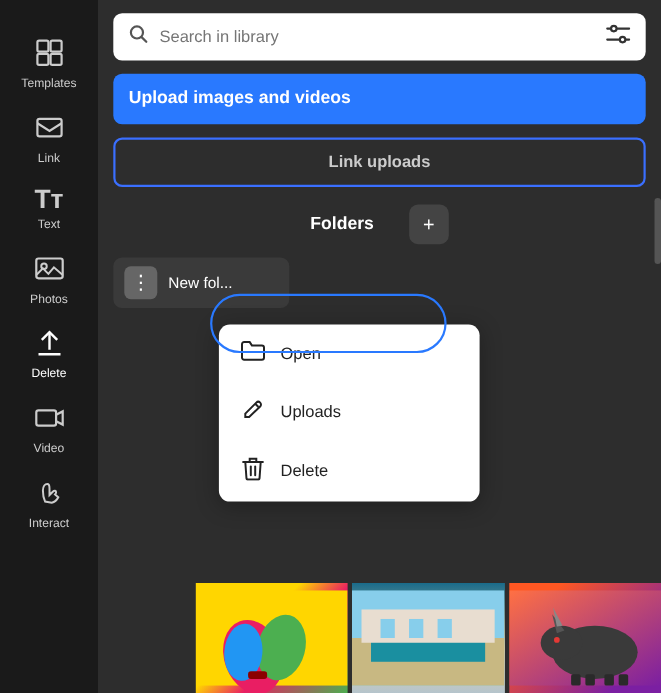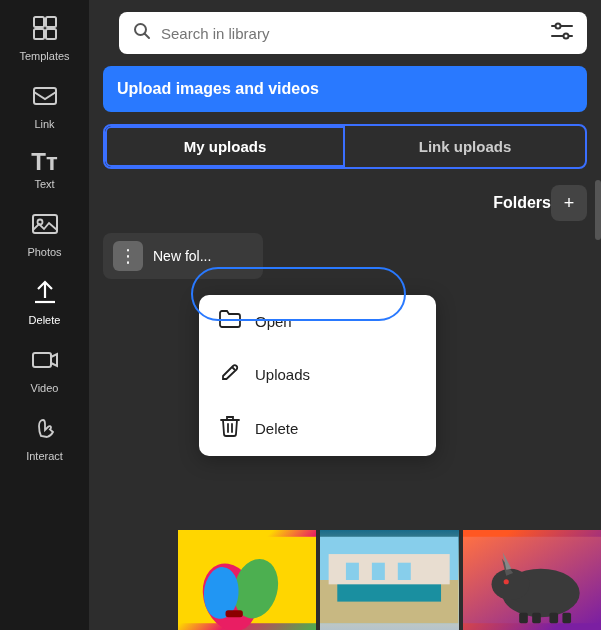--- a/index.html
+++ b/index.html
@@ -13,21 +13,21 @@
     }
 
     
     .sidebar {
       width: 89px;
       height: 630px;
       background: #1a1a1a;
       display: flex;
       flex-direction: column;
       align-items: flex-start;
-      padding-top: 4px;
+      padding-top: 24px;
       flex-shrink: 0;
     }
     .sidebar-item {
       display: flex;
       flex-direction: column;
       align-items: center;
       justify-content: center;
       width: 89px;
       padding: 10px 4px;
       cursor: pointer;
@@ -58,21 +58,20 @@
 
     
     .search-bar {
       display: flex;
       align-items: center;
       background: #fff;
       border-radius: 8px;
       padding: 10px 14px;
       margin-bottom: 12px;
       gap: 10px;
-      margin-left: 16px;
     }
     .search-icon {
       color: #555;
       font-size: 16px;
       flex-shrink: 0;
     }
     .search-input {
       flex: 1;
       border: none;
       outline: none;
@@ -128,22 +127,23 @@
       border-radius: 6px 0 0 6px;
     }
     .tab:not(.active) {
       color: #ccc;
     }
 
     
     .folders-header {
       display: flex;
       align-items: center;
-      justify-content: flex-end;
+      justify-content: center;
       margin-bottom: 12px;
+      gap: 32px;
     }
     .folders-title {
       color: #fff;
       font-size: 16px;
       font-weight: 600;
     }
     .add-folder-btn {
       width: 36px;
       height: 36px;
       background: #444;
@@ -368,21 +368,20 @@
         <line x1="1" y1="14" x2="21" y2="14" stroke="#333" stroke-width="2" stroke-linecap="round"></line>
         <circle cx="7" cy="4" r="2.5" fill="#fff" stroke="#333" stroke-width="2"></circle>
         <circle cx="15" cy="14" r="2.5" fill="#fff" stroke="#333" stroke-width="2"></circle>
       </svg>
     </span>
   </div>
 
   <button class="upload-btn">Upload images and videos</button>
 
   <div class="tabs">
-    <button class="tab active">My uploads</button>
     <button class="tab">Link uploads</button>
   </div>
 
   <div class="folders-header">
     <span class="folders-title">Folders</span>
     <button class="add-folder-btn">+</button>
   </div>
 
   <div class="folder-item">
     <button class="folder-dots-btn">

